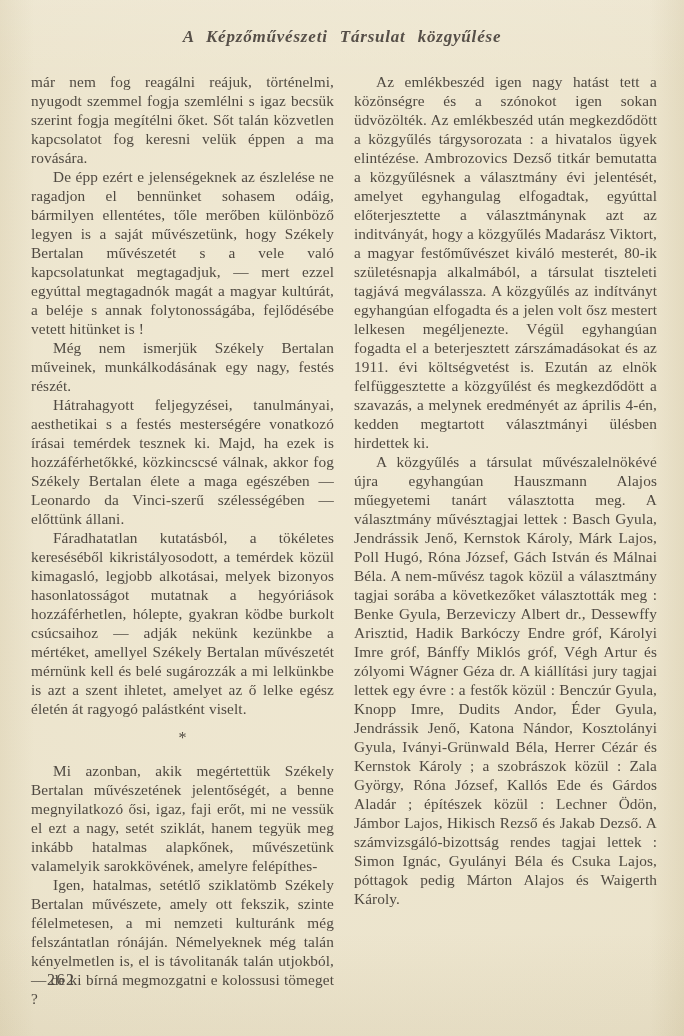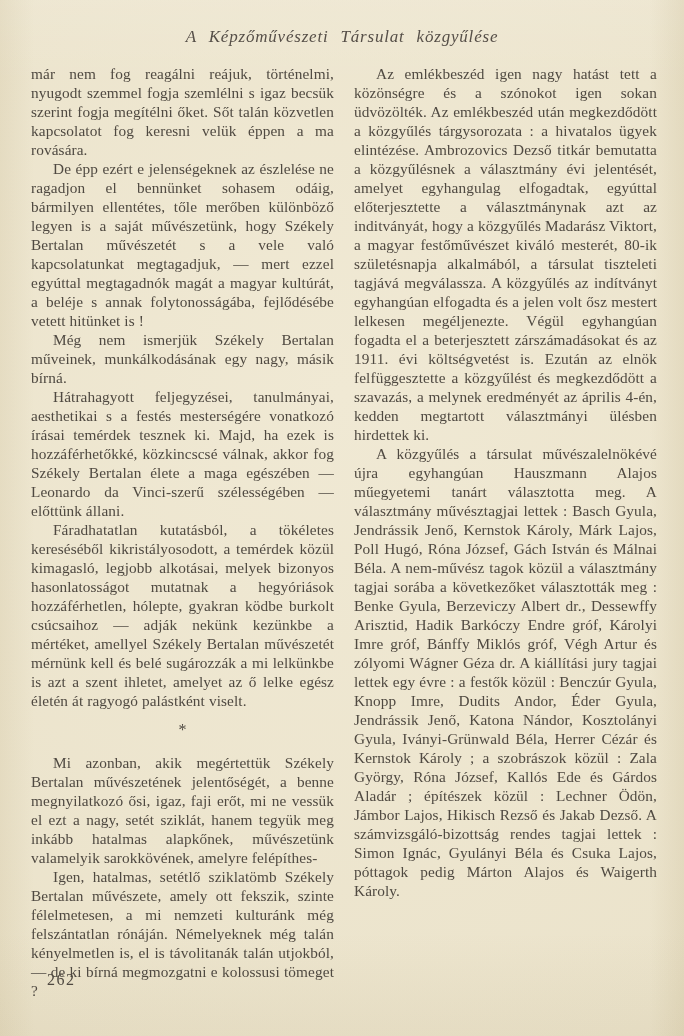--- a/index.html
+++ b/index.html
@@ -14,26 +14,26 @@
     font-family: "Liberation Serif", "DejaVu Serif", serif;
     color: #4f4941;
     background:
       linear-gradient(90deg, rgba(170,150,100,0.12), rgba(0,0,0,0) 5%, rgba(0,0,0,0) 95%, rgba(170,150,100,0.14)),
       linear-gradient(180deg, rgba(255,255,255,0.10), rgba(0,0,0,0) 8%, rgba(0,0,0,0) 90%, rgba(150,130,80,0.08)),
       radial-gradient(ellipse 130% 110% at 50% 38%, #f0e9d4 0%, #ebe3cb 65%, #e5dcc1 100%);
   }
   .page-title {
     position: absolute; top: 27px; left: 0; right: 0;
     margin: 0; text-align: center;
-    font-size: 17px; font-weight: normal; font-style: italic;
+    font-size: 17px; font-weight: bold; font-style: italic;
     letter-spacing: 0.8px; word-spacing: 7px;
     color: #564f48;
   }
   .columns {
-    position: absolute; top: 64px; left: 31px;
+    position: absolute; top: 72px; left: 31px;
     width: 626px;
     display: flex; gap: 20px;
   }
   .col { width: 303px; }
   .col p {
     margin: 0;
     font-size: 15.3px; line-height: 19px;
     text-align: justify;
     letter-spacing: 0.1px;
   }
@@ -63,21 +63,21 @@
 
 <div class="page">
 
   <h1 class="page-title">A Képzőművészeti Társulat közgyűlése</h1>
 
   <div class="columns">
 
     <div class="col">
       <p>már nem fog reagálni reájuk, történelmi, nyugodt szemmel fogja szemlélni s igaz becsük szerint fogja megítélni őket. Sőt talán közvetlen kapcsolatot fog keresni velük éppen a ma rovására.</p>
       <p class="indent">De épp ezért e jelenségeknek az észlelése ne ragadjon el bennünket sohasem odáig, bármilyen ellentétes, tőle merőben különböző legyen is a saját művészetünk, hogy Székely Bertalan művészetét s a vele való kapcsolatunkat megtagadjuk, — mert ezzel egyúttal megtagadnók magát a magyar kultúrát, a beléje s annak folytonosságába, fejlődésébe vetett hitünket is !</p>
-      <p class="indent">Még nem ismerjük Székely Bertalan műveinek, munkálkodásának egy nagy, másik bírná.</p>
+      <p class="indent">Még nem ismerjük Székely Bertalan műveinek, munkálkodásának egy nagy, festés részét.</p>
       <p class="indent">Hátrahagyott feljegyzései, tanulmányai, aesthetikai s a festés mesterségére vonatkozó írásai temérdek tesznek ki. Majd, ha ezek is hozzáférhetőkké, közkincscsé válnak, akkor fog Székely Bertalan élete a maga egészében — Leonardo da Vinci-szerű szélességében — előttünk állani.</p>
       <p class="indent">Fáradhatatlan kutatásból, a tökéletes kereséséből kikristályosodott, a temérdek közül kimagasló, legjobb alkotásai, melyek bizonyos hasonlatosságot mutatnak a hegyóriások hozzáférhetlen, hólepte, gyakran ködbe burkolt csúcsaihoz — adják nekünk kezünkbe a mértéket, amellyel Székely Bertalan művészetét mérnünk kell és belé sugározzák a mi lelkünkbe is azt a szent ihletet, amelyet az ő lelke egész életén át ragyogó palástként viselt.</p>
       <div class="separator">*</div>
       <p class="indent">Mi azonban, akik megértettük Székely Bertalan művészetének jelentőségét, a benne megnyilatkozó ősi, igaz, faji erőt, mi ne vessük el ezt a nagy, setét sziklát, hanem tegyük meg inkább hatalmas alapkőnek, művészetünk valamelyik sarokkövének, amelyre felépíthes-</p>
       <p class="indent">Igen, hatalmas, setétlő sziklatömb Székely Bertalan művészete, amely ott fekszik, szinte félelmetesen, a mi nemzeti kulturánk még felszántatlan rónáján. Némelyeknek még talán kényelmetlen is, el is távolitanák talán utjokból, — de ki bírná megmozgatni e kolossusi tömeget ?</p>
     </div>
 
     <div class="col">
       <p class="indent">Az emlékbeszéd igen nagy hatást tett a közönségre és a szónokot igen sokan üdvözölték. Az emlékbeszéd után megkezdődött a közgyűlés tárgysorozata : a hivatalos ügyek elintézése. Ambrozovics Dezső titkár bemutatta a közgyűlésnek a választmány évi jelentését, amelyet egyhangulag elfogadtak, egyúttal előterjesztette a választmánynak azt az inditványát, hogy a közgyűlés Madarász Viktort, a magyar festőművészet kiváló mesterét, 80-ik születésnapja alkalmából, a társulat tiszteleti tagjává megválassza. A közgyűlés az indítványt egyhangúan elfogadta és a jelen volt ősz mestert lelkesen megéljenezte. Végül egyhangúan fogadta el a beterjesztett zárszámadásokat és az 1911. évi költségvetést is. Ezután az elnök felfüggesztette a közgyűlést és megkezdődött a szavazás, a melynek eredményét az április 4-én, kedden megtartott választmányi ülésben hirdettek ki.</p>
       <p class="indent">A közgyűlés a társulat művészalelnökévé újra egyhangúan Hauszmann Alajos műegyetemi tanárt választotta meg. A választmány művésztagjai lettek : Basch Gyula, Jendrássik Jenő, Kernstok Károly, Márk Lajos, Poll Hugó, Róna József, Gách István és Málnai Béla. A nem-művész tagok közül a választmány tagjai sorába a következőket választották meg : Benke Gyula, Berzeviczy Albert dr., Dessewffy Arisztid, Hadik Barkóczy Endre gróf, Károlyi Imre gróf, Bánffy Miklós gróf, Végh Artur és zólyomi Wágner Géza dr. A kiállítási jury tagjai lettek egy évre : a festők közül : Benczúr Gyula, Knopp Imre, Dudits Andor, Éder Gyula, Jendrássik Jenő, Katona Nándor, Kosztolányi Gyula, Iványi-Grünwald Béla, Herrer Cézár és Kernstok Károly ; a szobrászok közül : Zala György, Róna József, Kallós Ede és Gárdos Aladár ; építészek közül : Lechner Ödön, Jámbor Lajos, Hikisch Rezső és Jakab Dezső. A számvizsgáló-bizottság rendes tagjai lettek : Simon Ignác, Gyulányi Béla és Csuka Lajos, póttagok pedig Márton Alajos és Waigerth Károly.</p>

